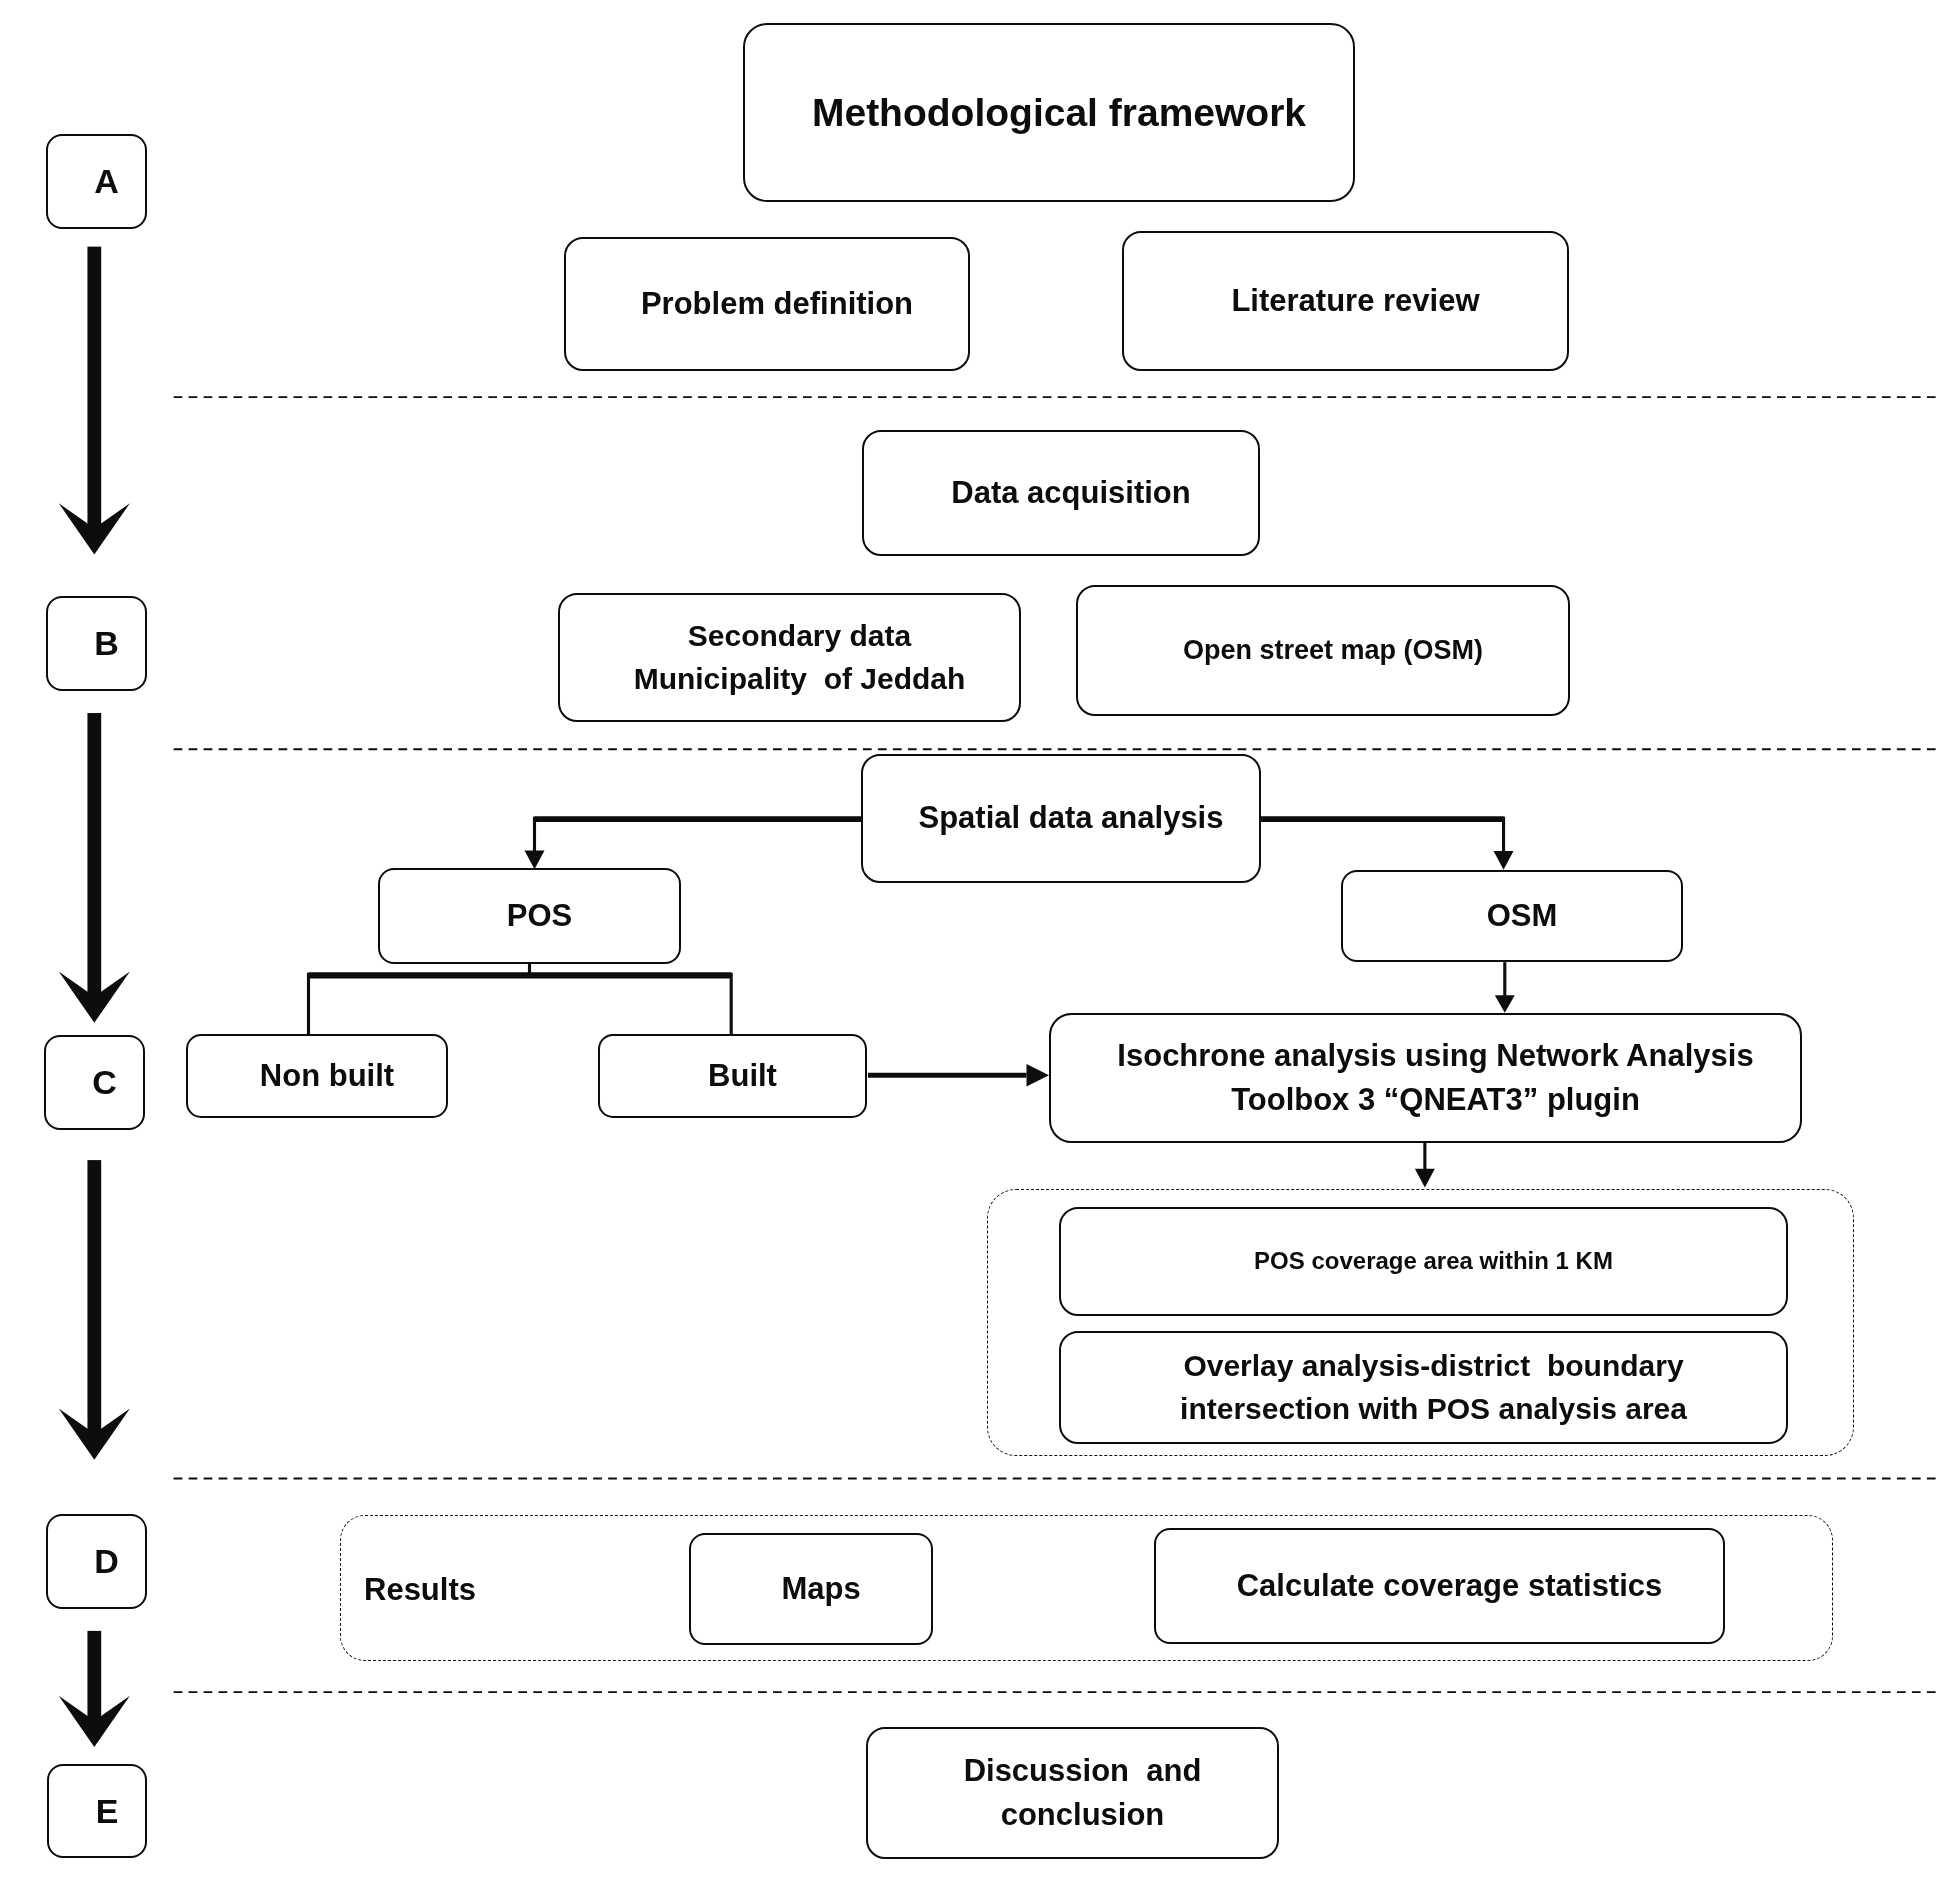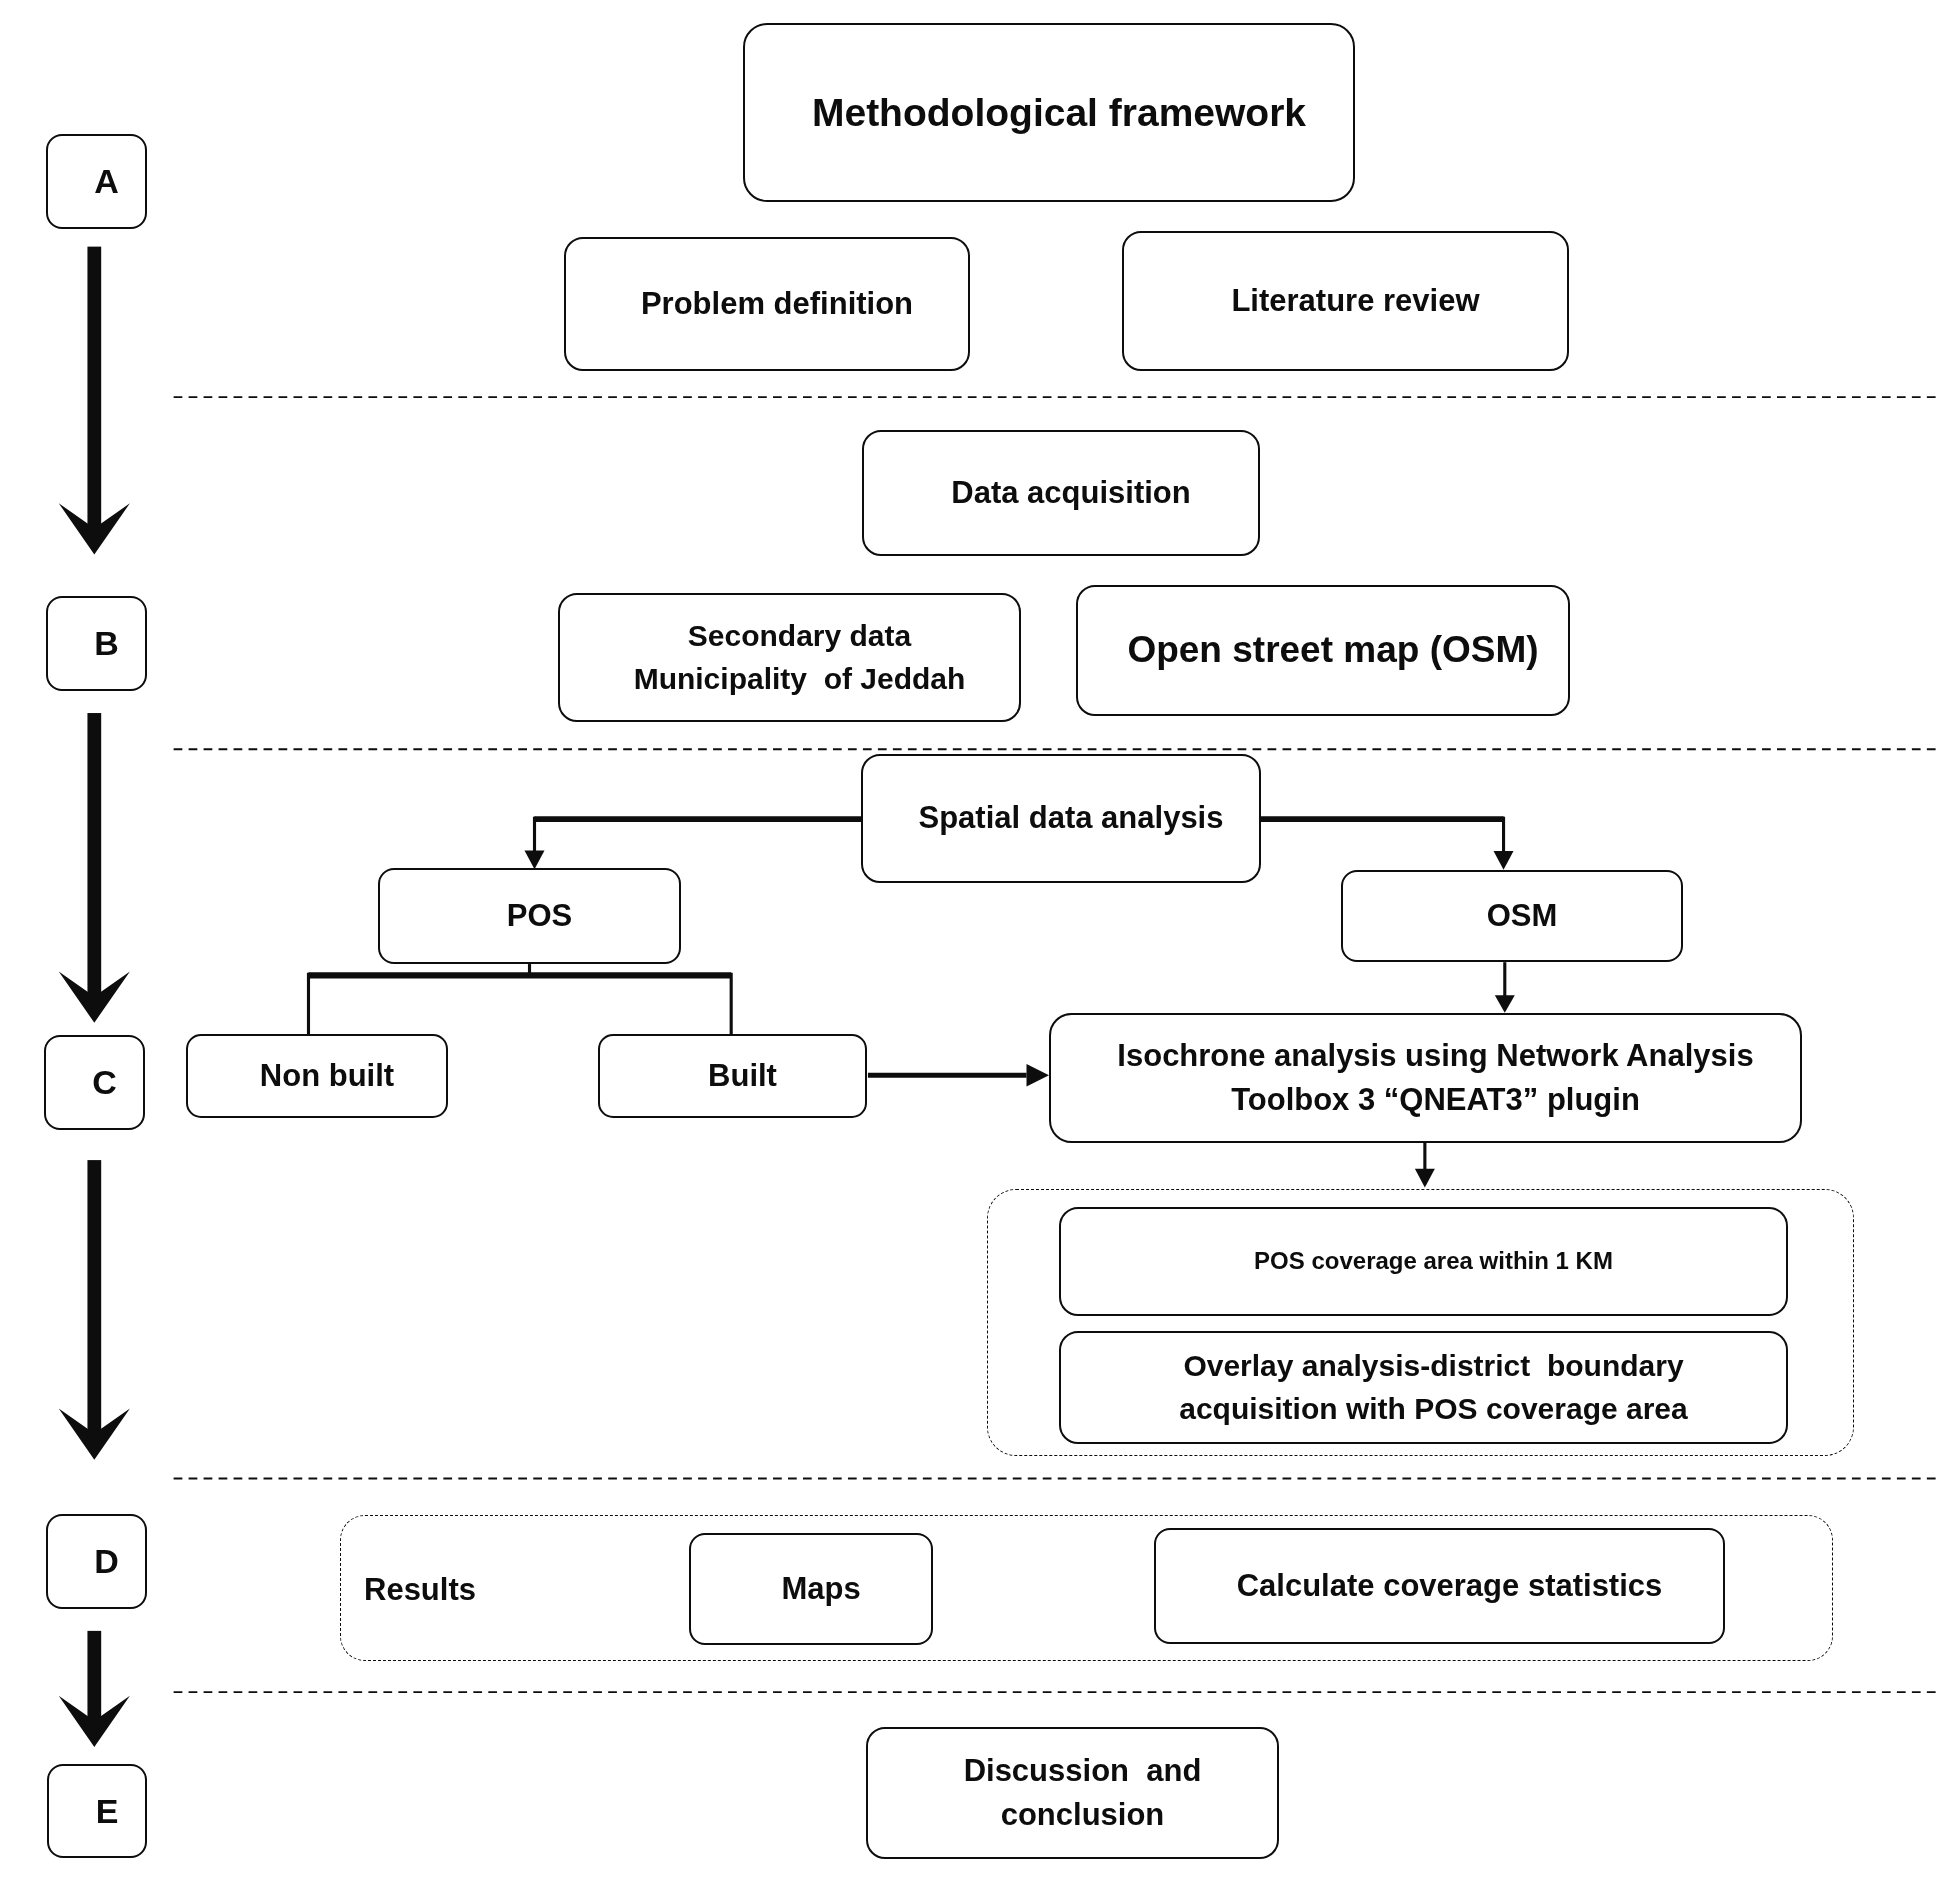--- a/index.html
+++ b/index.html
@@ -152,21 +152,21 @@
   <span>Literature review</span>
 </div>
 
 <div class="node" style="left:862px; top:430px; width:398px; height:126px; border-radius:19px; font-size:31px;">
   <span>Data acquisition</span>
 </div>
 <div class="node" style="left:558px; top:593px; width:463px; height:129px; border-radius:19px; font-size:30px;">
   <span>Secondary data
 Municipality  of Jeddah</span>
 </div>
-<div class="node" style="left:1076px; top:585px; width:494px; height:131px; border-radius:19px; font-size:37px;">
+<div class="node" style="left:1076px; top:585px; width:494px; height:131px; border-radius:19px; font-size:27px;">
   <span>Open street map (OSM)</span>
 </div>
 
 <div class="node" style="left:861px; top:754px; width:400px; height:129px; border-radius:19px; font-size:31px;">
   <span>Spatial data analysis</span>
 </div>
 <div class="node" style="left:378px; top:868px; width:303px; height:96px; border-radius:16px; font-size:31px;">
   <span>POS</span>
 </div>
 <div class="node" style="left:1341px; top:870px; width:342px; height:92px; border-radius:16px; font-size:31px;">
@@ -180,21 +180,21 @@
 </div>
 <div class="node" style="left:1049px; top:1013px; width:753px; height:130px; border-radius:22.5px; font-size:31px;">
   <span>Isochrone analysis using Network Analysis
 Toolbox 3 “QNEAT3” plugin</span>
 </div>
 <div class="node" style="left:1059px; top:1207px; width:729px; height:109px; border-radius:19px; font-size:24px;">
   <span>POS coverage area within 1 KM</span>
 </div>
 <div class="node" style="left:1059px; top:1331px; width:729px; height:113px; border-radius:19px; font-size:30px;">
   <span>Overlay analysis-district  boundary
-acquisition with POS coverage area</span>
+intersection with POS analysis area</span>
 </div>
 
 <div class="label-plain" style="left:364px; top:1567px; height:45px; font-size:31px;">
   <span>Results</span>
 </div>
 <div class="node" style="left:689px; top:1533px; width:244px; height:112px; border-radius:16px; font-size:31px;">
   <span>Maps</span>
 </div>
 <div class="node" style="left:1154px; top:1528px; width:571px; height:116px; border-radius:16px; font-size:31px;">
   <span>Calculate coverage statistics</span>

